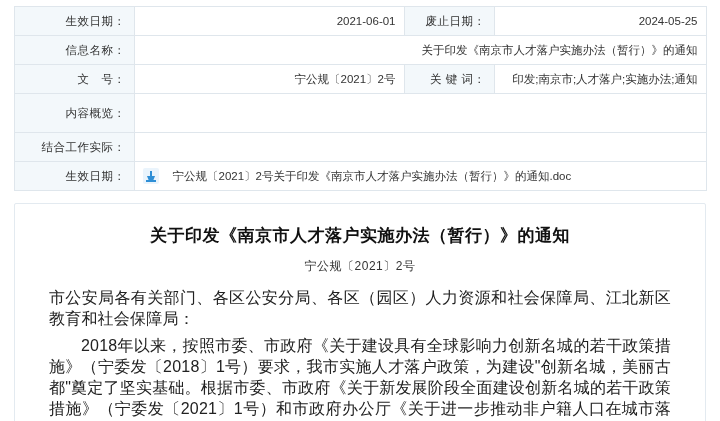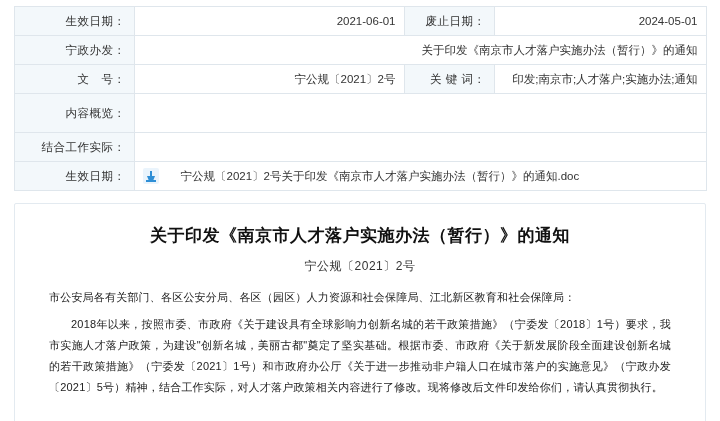--- a/index.html
+++ b/index.html
@@ -53,21 +53,21 @@
     height: 30px;
     margin-left: 40px;
   }
   .dl-cell {
     background: #ffffff;
     padding-left: 8px;
   }
   .dl-wrap {
     display: flex;
     align-items: center;
-    gap: 22px;
+    gap: 14px;
   }
   .dl-icon {
     display: inline-block;
     width: 16px;
     height: 16px;
     background: #eaf4fc;
     border-radius: 2px;
     position: relative;
     flex: 0 0 auto;
   }
@@ -128,21 +128,21 @@
     line-height: 26px;
   }
   .doc-subtitle {
     text-align: center;
     font-size: 12px;
     color: #333;
     margin-top: 10px;
     letter-spacing: 0.5px;
   }
   .doc-p {
-    font-size: 11px;
+    font-size: 16px;
     line-height: 21px;
     color: #222;
     margin-top: 12px;
     text-align: justify;
     letter-spacing: 0.2px;
   }
   .doc-p.indent {
     text-indent: 2em;
     margin-top: 6px;
   }
@@ -157,24 +157,24 @@
       <col style="width:120px">
       <col style="width:270px">
       <col style="width:90px">
       <col style="width:212px">
     </colgroup>
     <tbody>
       <tr>
         <td class="label-cell">生效日期：</td>
         <td class="value-cell">2021-06-01</td>
         <td class="label-cell">废止日期：</td>
-        <td class="value-cell">2024-05-01</td>
-      </tr>
-      <tr>
-        <td class="label-cell">宁政办发：</td>
+        <td class="value-cell">2024-05-25</td>
+      </tr>
+      <tr>
+        <td class="label-cell">信息名称：</td>
         <td class="value-cell" colspan="3">关于印发《南京市人才落户实施办法（暂行）》的通知</td>
       </tr>
       <tr>
         <td class="label-cell">文　号：</td>
         <td class="value-cell">宁公规〔2021〕2号</td>
         <td class="label-cell">关 键 词：</td>
         <td class="value-cell">印发;南京市;人才落户;实施办法;通知</td>
       </tr>
       <tr>
         <td class="label-cell empty-tall">内容概览：</td>

